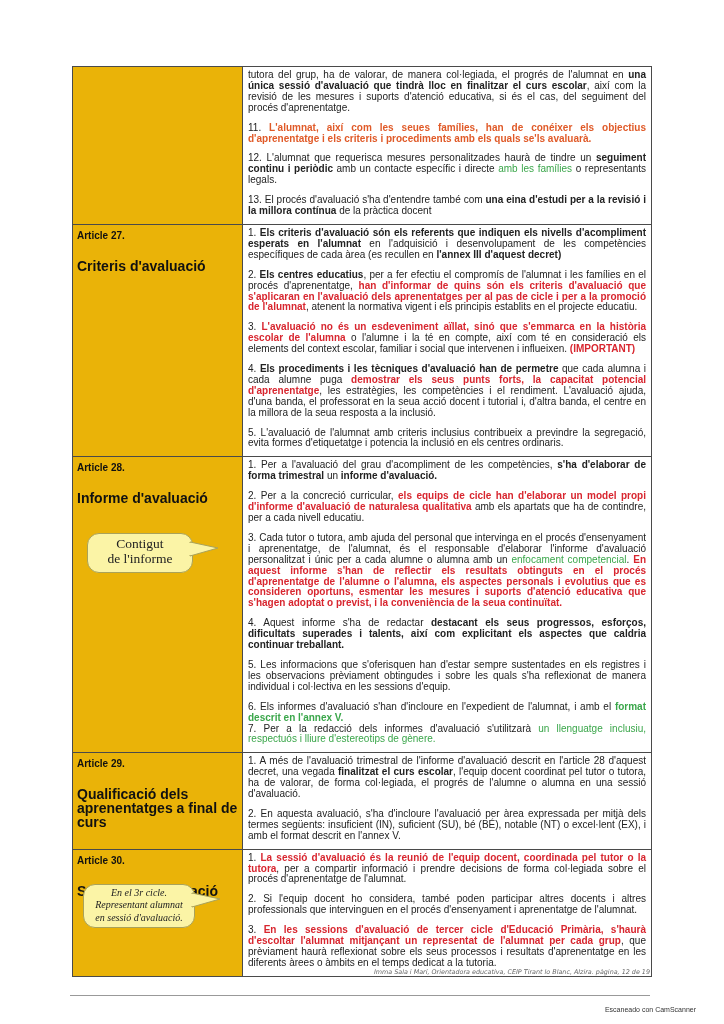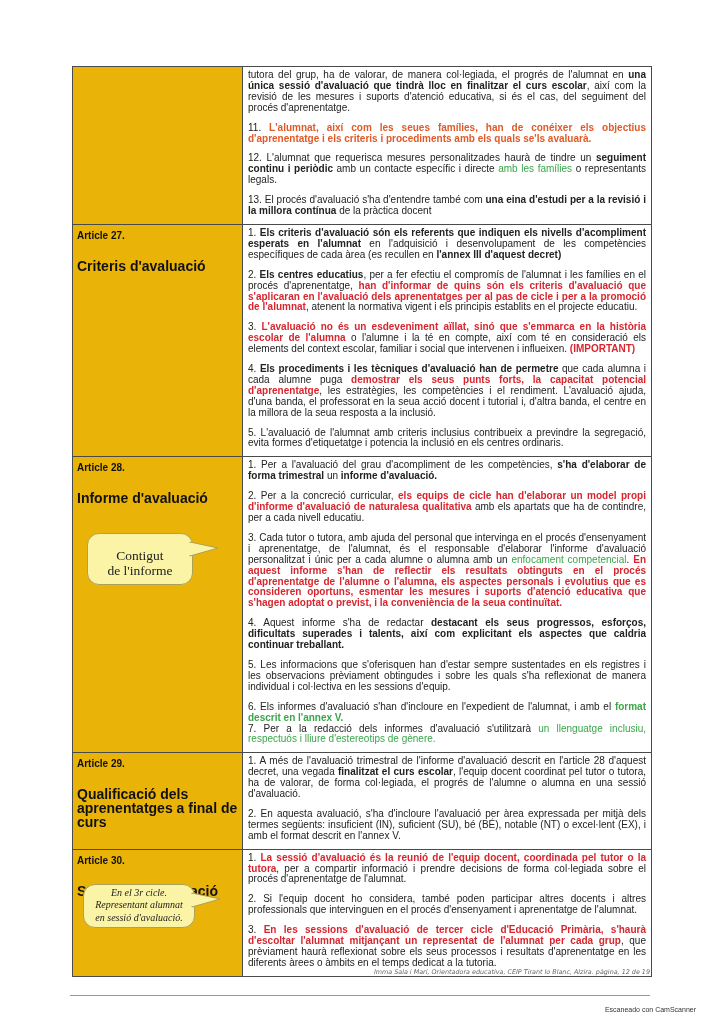--- a/index.html
+++ b/index.html
@@ -18,21 +18,21 @@
   .para.tight { margin-bottom: 0; }
   .b { font-weight: bold; }
   .red { color: #d8262f; font-weight: bold; }
   .orange { color: #e05a28; font-weight: bold; }
   .green { color: #3aa64a; }
   .greenb { color: #3aa64a; font-weight: bold; }
   .callout { position: absolute; background: #fbf4a6; border: 1px solid #a9a25a;
              border-radius: 12px; font-family: "Liberation Serif", serif; color: #222;
              text-align: center; }
   .callout svg { position: absolute; overflow: visible; }
-  .c1 { left: 14px; top: 76px; width: 104px; height: 36px; font-size: 13.5px; line-height: 15px; padding-top: 14px; }
+  .c1 { left: 14px; top: 76px; width: 104px; height: 36px; font-size: 13.5px; line-height: 15px; padding-top: 2px; }
   .c2 { left: 10px; top: 28px; width: 110px; height: 40px; font-size: 10px; line-height: 12.5px; padding-top: 2px; }
   .footer { position: absolute; left: 70px; top: 968px; width: 580px; text-align: right;
             font-family: "DejaVu Sans", sans-serif; font-style: italic; font-size: 6.4px; color: #666;
             padding-bottom: 19px; border-bottom: 1px solid #999; }
   .scanner { position: absolute; right: 28px; top: 1006px; font-size: 7px; color: #333;
              font-family: "Liberation Sans", sans-serif; }
 </style>
 </head>
 <body>
 

